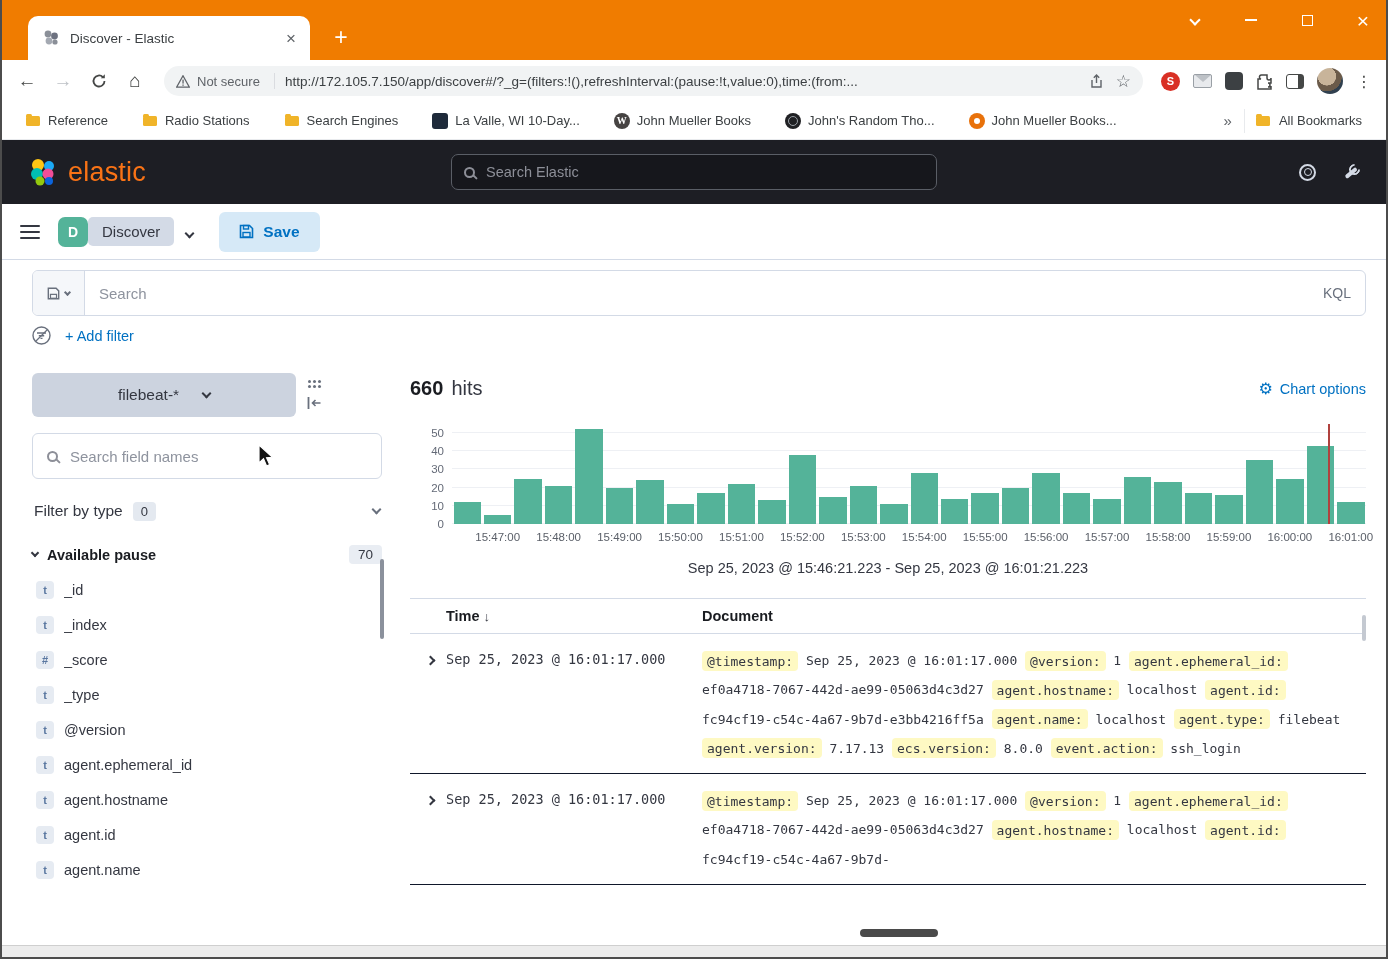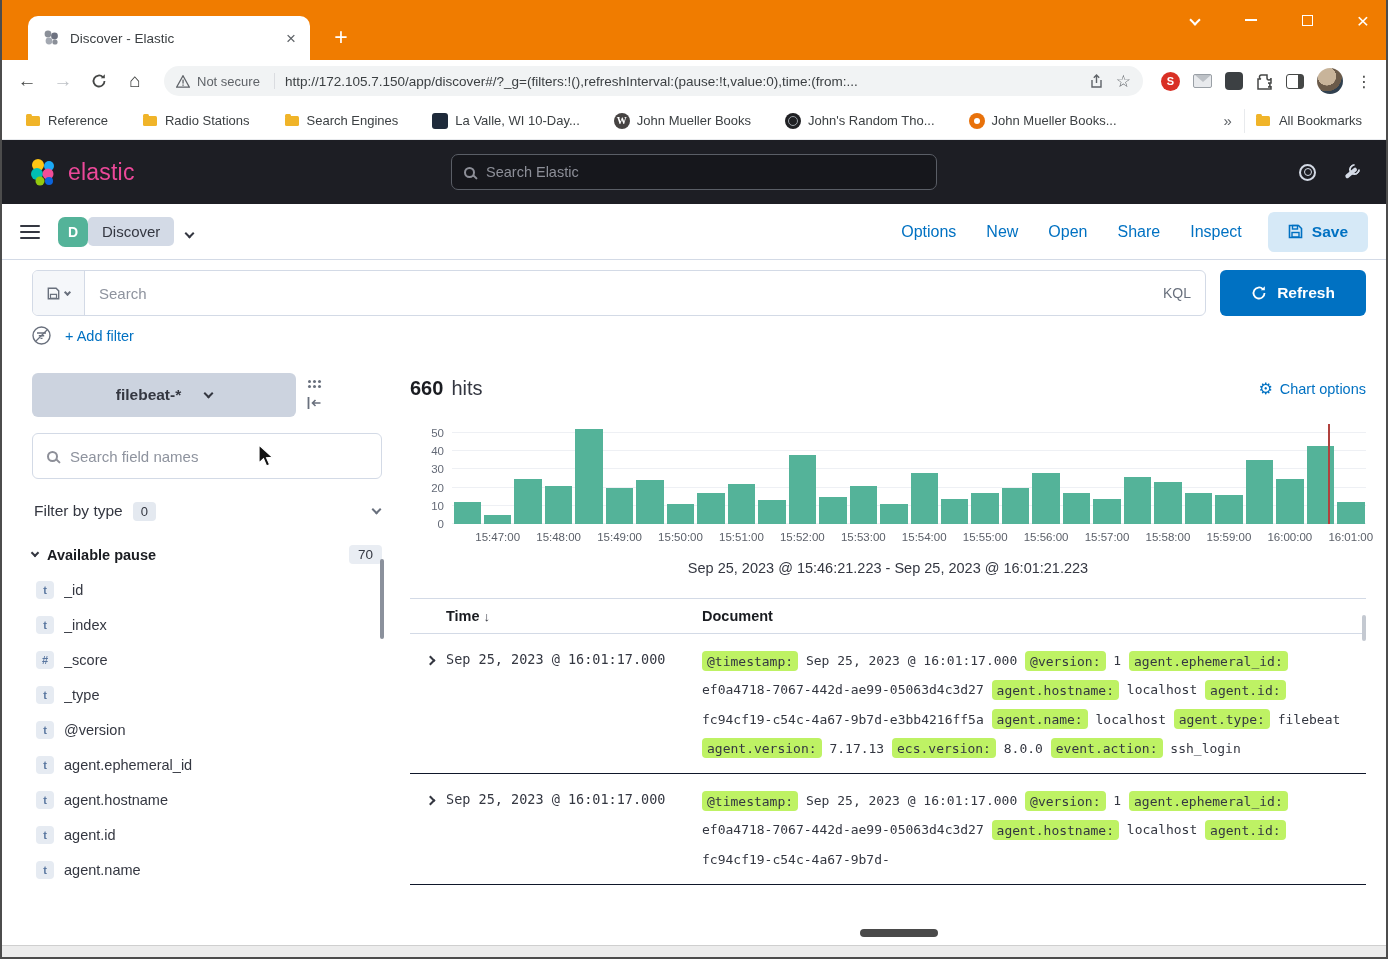--- a/index.html
+++ b/index.html
@@ -57,21 +57,21 @@
   .ic-globe{background:#202124;border-radius:50%;position:relative;}
   .ic-globe::before{content:'';position:absolute;inset:3px;border:1px solid #9aa0a6;border-radius:50%;}
   .ic-site-orange{background:#e8710a;border-radius:50%;position:relative;}
   .ic-site-orange::before{content:'';position:absolute;inset:5px;background:#fff;border-radius:50%;}
   .bm-overflow{font-size:15px;color:#5f6368;padding:0 8px;}
   .all-bookmarks{display:flex;align-items:center;gap:8px;padding:4px 10px;margin-left:auto;border-left:1px solid #e8eaed;cursor:pointer;white-space:nowrap;}
 
   
   .eheader{height:64px;background:var(--eheader);display:flex;align-items:center;padding:0 26px;position:relative;flex-shrink:0;}
   .brandwrap{display:flex;align-items:center;gap:10px;}
-  .brand{color:#ec4899;font-size:23px;font-weight:500;letter-spacing:.2px;}
+  .brand{color:#f97316;font-size:27px;font-weight:500;letter-spacing:.2px;}
   .esearch{position:absolute;left:50%;transform:translateX(-50%);width:486px;height:36px;background:#16171c;
     border:1px solid #5a5e66;border-radius:7px;display:flex;align-items:center;padding:0 12px;gap:9px;}
   .esearch input{flex:1;background:transparent;border:none;outline:none;color:#d4dae5;font-size:14.5px;font-family:inherit;}
   .esearch input::placeholder{color:#8d8f98;}
   .eicons{margin-left:auto;display:flex;align-items:center;gap:26px;}
   .help-ring{width:17px;height:17px;border:2px solid #d4dae5;border-radius:50%;position:relative;}
   .help-ring::before{content:'';position:absolute;inset:2.5px;border:1.5px solid #d4dae5;border-radius:50%;}
   .wrench{width:18px;height:18px;position:relative;}
   .wrench::before{content:'';position:absolute;left:2px;top:8px;width:14px;height:3.5px;background:#d4dae5;transform:rotate(-40deg);border-radius:2px;}
   .wrench::after{content:'';position:absolute;right:0;top:1px;width:7px;height:7px;border:2.5px solid #d4dae5;border-radius:50%;border-top-color:transparent;transform:rotate(45deg);}
@@ -115,21 +115,21 @@
   .filterrow{padding:2px 30px 10px;display:flex;align-items:center;gap:14px;flex-shrink:0;}
   .add-filter{color:var(--accent);font-size:14.5px;cursor:pointer;}
 
   
   .content{flex:1;display:flex;padding:18px 20px 0 30px;gap:26px;overflow:hidden;min-height:0;}
 
   
   .sidebar{width:352px;flex-shrink:0;position:relative;}
   .idxrow{display:flex;align-items:center;gap:10px;}
   .idx-btn{width:264px;height:44px;background:#ccd3df;border:none;border-radius:6px;display:flex;align-items:center;justify-content:center;gap:24px;
-    font-size:15.5px;font-weight:bold;color:#343741;cursor:pointer;font-family:inherit;}
+    font-size:15.5px;font-weight:normal;color:#343741;cursor:pointer;font-family:inherit;}
   .idx-btn .chev{width:7px;height:7px;margin-top:-3px;border-color:#343741;}
   .side-ics{display:flex;flex-direction:column;gap:8px;align-items:center;}
   .dots6{width:3px;height:3px;background:#69707d;border-radius:50%;
     box-shadow:5px 0 0 #69707d,10px 0 0 #69707d,0 5px 0 #69707d,5px 5px 0 #69707d,10px 5px 0 #69707d;margin:0 10px 5px 0;}
   .fieldsearch{margin-top:16px;height:46px;border:1px solid #d3dae6;border-radius:6px;background:#fff;display:flex;align-items:center;padding:0 14px;gap:10px;width:350px;}
   .fieldsearch input{flex:1;border:none;outline:none;font-size:15px;color:#343741;font-family:inherit;min-width:0;}
   .fieldsearch input::placeholder{color:#8e939e;}
   .typerow{margin-top:10px;height:44px;display:flex;align-items:center;gap:10px;padding:0 2px;width:350px;cursor:pointer;}
   .typerow-label{font-size:15.5px;color:#343741;}
   .count-badge{background:#e4e9f0;border-radius:4px;padding:2px 8px;font-size:13px;color:#343741;}
@@ -172,21 +172,21 @@
   .thead{display:flex;align-items:center;height:36px;border-top:1px solid #d3dae6;border-bottom:1px solid #d3dae6;}
   .col-expand{width:36px;flex-shrink:0;}
   .col-time{width:256px;flex-shrink:0;font-size:14.5px;font-weight:bold;color:#1a1c21;}
   .sort-arrow{font-size:13px;margin-left:4px;color:#343741;}
   .col-doc{flex:1;font-size:14.5px;font-weight:bold;color:#1a1c21;}
   .doc-row{display:flex;align-items:flex-start;padding:12px 0 10px;border-bottom:1px solid #0f172a;}
   .expand-btn{width:36px;background:none;border:none;cursor:pointer;padding:6px 0 0 4px;flex-shrink:0;}
   .chev-right{display:inline-block;width:7px;height:7px;border-right:2px solid #343741;border-bottom:2px solid #343741;transform:rotate(-45deg);}
   .doc-time{width:256px;flex-shrink:0;font-family:"DejaVu Sans Mono","Liberation Mono",monospace;font-size:13.5px;color:#343741;padding-top:5px;}
   .doc-cells{flex:1;min-width:0;font-family:"DejaVu Sans Mono","Liberation Mono",monospace;font-size:13px;color:#343741;line-height:2.25;overflow:hidden;}
-  .chip{background:#bef264;border-radius:4px;padding:2.5px 5px;white-space:nowrap;}
+  .chip{background:#fef9c3;border-radius:4px;padding:2.5px 5px;white-space:nowrap;}
   .chipval{white-space:nowrap;}
   .h-scroll{position:absolute;left:450px;bottom:8px;width:78px;height:8px;background:#4a4a4a;border-radius:4px;}
   .v-dot{position:absolute;right:0;top:242px;width:4px;height:26px;background:#c4c9d1;border-radius:2px;}
 
   .bottom-strip{height:12px;background:#ececec;border-top:1px solid #cfcfcf;flex-shrink:0;}
 
   .cursor{position:absolute;left:256px;top:444px;z-index:50;pointer-events:none;}
   svg{display:block;}
 </style>
 </head>
@@ -322,27 +322,20 @@
 
   <div class="apptoolbar">
     <div class="burger">
         <span></span>
         <span></span>
         <span></span>
       </div>
     <span class="space-badge">D</span>
     <span class="crumb-pill">Discover</span>
     <span class="crumb-chev"><span class="chev"></span></span>
-    <div class="toolbar-links">
-        <a class="tb-link">Options</a>
-        <a class="tb-link">New</a>
-        <a class="tb-link">Open</a>
-        <a class="tb-link">Share</a>
-        <a class="tb-link">Inspect</a>
-      </div>
     <button class="save-btn">
       <svg width="15" height="15" viewBox="0 0 15 15">
         <path d="M1.5 1.5h9l3 3v9h-12z" fill="none" stroke="#0071c2" stroke-width="1.6"></path>
         <rect x="4" y="8.5" width="7" height="4.5" fill="none" stroke="#0071c2" stroke-width="1.4"></rect>
         <rect x="4.5" y="1.5" width="5" height="3.5" fill="none" stroke="#0071c2" stroke-width="1.4"></rect>
       </svg>
       <span>Save</span>
     </button>
   </div>
 
@@ -351,27 +344,20 @@
       <span class="saved-btn">
         <svg width="13" height="13" viewBox="0 0 15 15">
           <path d="M1.5 1.5h9l3 3v9h-12z" fill="none" stroke="#69707d" stroke-width="1.6"></path>
           <rect x="4" y="8.5" width="7" height="4.5" fill="none" stroke="#69707d" stroke-width="1.4"></rect>
         </svg>
         <span class="chev"></span>
       </span>
       <input class="qsearch-input" placeholder="Search" style="">
       <span class="kql">KQL</span>
     </div>
-    <button class="refresh-btn">
-      <svg width="16" height="16" viewBox="0 0 16 16">
-        <path d="M13.5 8a5.5 5.5 0 1 1-1.6-3.9" fill="none" stroke="#fff" stroke-width="1.8"></path>
-        <path d="M13.8 1.2v4h-4z" fill="#fff"></path>
-      </svg>
-      <span>Refresh</span>
-    </button>
   </div>
 
   <div class="filterrow">
     <svg width="19" height="19" viewBox="0 0 19 19">
       <circle cx="9.5" cy="9.5" r="8.5" fill="none" stroke="#69707d" stroke-width="1.4"></circle>
       <path d="M5 7h9M6.8 9.7h5.4M8.5 12.4h2" stroke="#69707d" stroke-width="1.4"></path>
       <path d="M3.5 15.5 15.5 3.5" stroke="#69707d" stroke-width="1.2"></path>
     </svg>
     <span class="add-filter">+ Add filter</span>
   </div>

